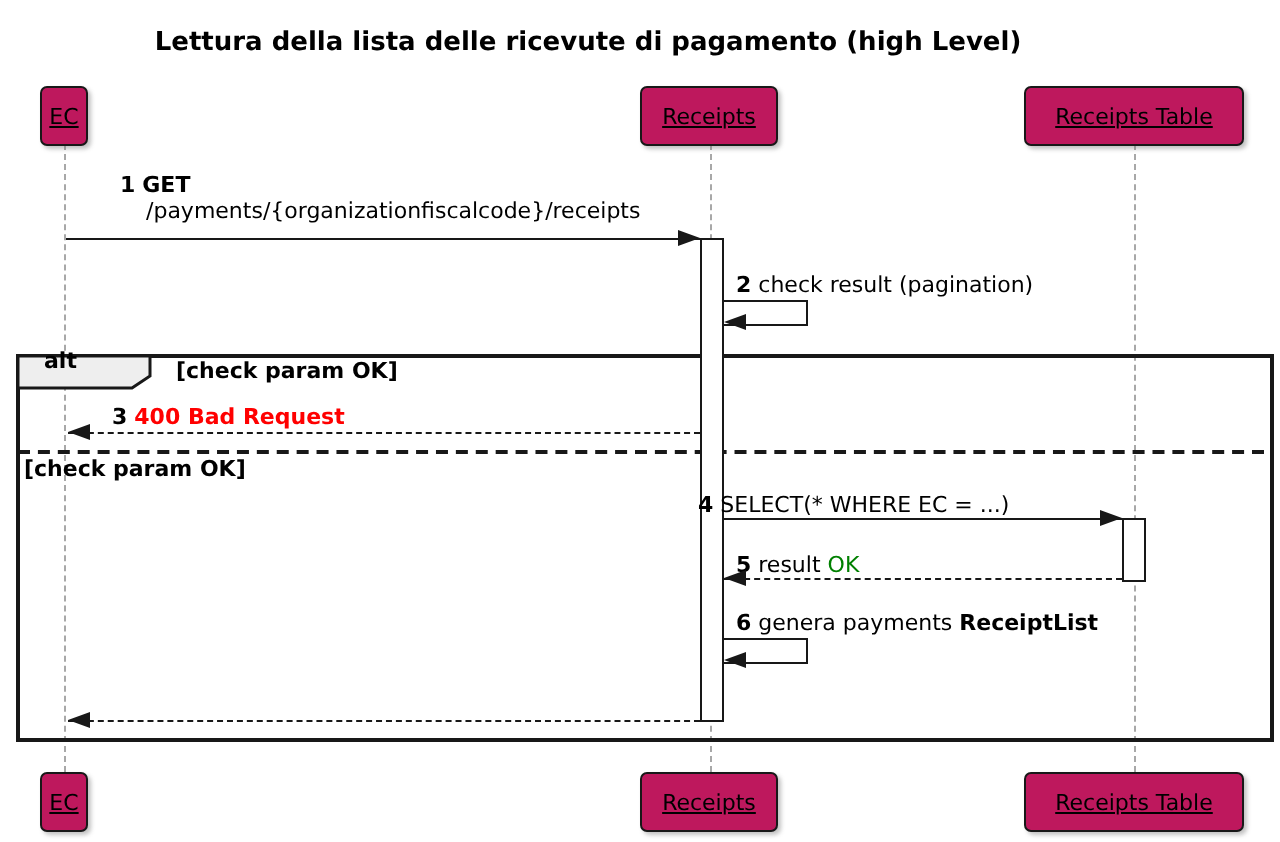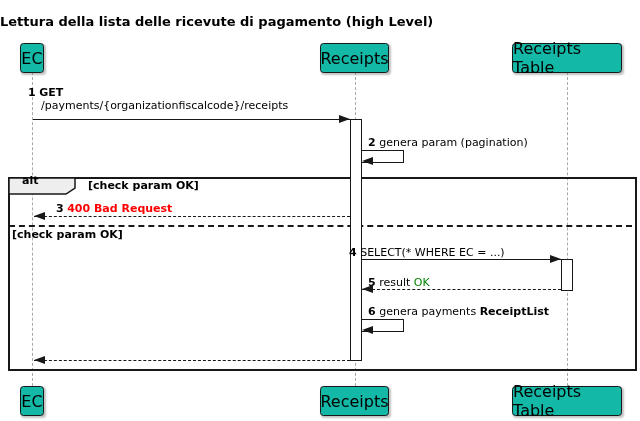--- a/index.html
+++ b/index.html
@@ -2,30 +2,30 @@
 <html><head>
 <meta charset="utf-8">
 <style>
   html,body{margin:0;padding:0;background:#fff;}
   .canvas{
     position:relative;width:640px;height:421px;background:#ffffff;
     font-family:"DejaVu Sans","Liberation Sans",sans-serif;
     color:#000;overflow:hidden;
   }
   .title{
-    position:absolute;left:0;top:14px;width:588px;text-align:left;
+    position:absolute;left:0;top:14px;width:588px;text-align:center;
     font-size:13px;font-weight:bold;
   }
   
   .lifeline{position:absolute;width:0;border-left:1px dashed #A8A8A8;}
   
   .pbox{
-    position:absolute;height:28px;background:#14b8a6;border:1.5px solid #181818;
+    position:absolute;height:28px;background:#be185d;border:1.5px solid #181818;
     border-radius:3.5px;display:flex;align-items:center;justify-content:center;
-    font-size:16px;box-shadow:1.5px 1.5px 2px rgba(120,120,120,.45);
+    font-size:11px;box-shadow:1.5px 1.5px 2px rgba(120,120,120,.45);text-decoration:underline;
   }
   
   .activation{position:absolute;width:10px;background:#fff;border:1px solid #181818;}
   
   .line-solid{position:absolute;height:0;border-top:1.5px solid #181818;}
   .line-dashed{position:absolute;height:0;border-top:1.5px dashed #181818;}
   .ah-r{position:absolute;width:0;height:0;border-style:solid;
         border-width:4.5px 0 4.5px 11px;border-color:transparent transparent transparent #181818;}
   .ah-l{position:absolute;width:0;height:0;border-style:solid;
         border-width:4.5px 11px 4.5px 0;border-color:transparent #181818 transparent transparent;}
@@ -60,31 +60,31 @@
     <path d="M1,1 H67 V11 L58,17 H1 Z" fill="#EEEEEE" stroke="#181818" stroke-width="1.5"></path>
   </svg>
   <div class="frame-tab-label">alt</div>
   <div class="guard" style="left:88px;top:179px;">[check param OK]</div>
   <div class="divider"></div>
   <div class="guard" style="left:12px;top:228px;">[check param OK]</div>
 
   <div class="activation" style="left:350px;top:119px;height:240px;"></div>
   <div class="activation" style="left:561px;top:259px;height:30px;"></div>
 
-  <div class="mlabel" style="left:28px;top:86px;">
+  <div class="mlabel" style="left:60px;top:86px;">
     <b>1</b>
     <b>GET</b>
     <div style="margin-left:13px;">/payments/{organizationfiscalcode}/receipts</div>
   </div>
   <div class="line-solid" style="left:33px;top:119px;width:317px;"></div>
   <div class="ah-r" style="left:339px;top:115px;"></div>
 
   <div class="mlabel" style="left:368px;top:136px;">
     <b>2</b>
-    <span>genera param (pagination)</span>
+    <span>check result (pagination)</span>
   </div>
   <div class="selfmsg" style="left:361px;top:150px;"></div>
   <div class="ah-l" style="left:362px;top:157px;"></div>
 
   <div class="mlabel" style="left:56px;top:202px;text-align:center;">
     <b>3</b>
     <span class="err">400 Bad Request</span>
   </div>
   <div class="line-dashed" style="left:34px;top:216px;width:316px;"></div>
   <div class="ah-l" style="left:34px;top:212px;"></div>

